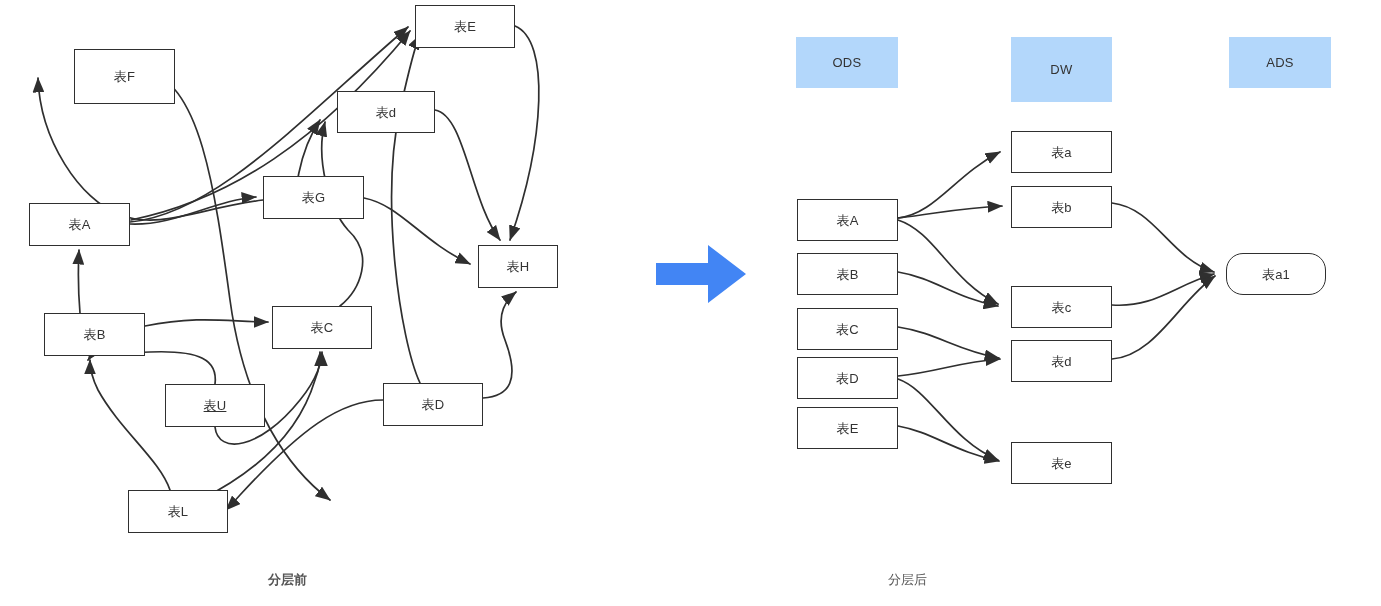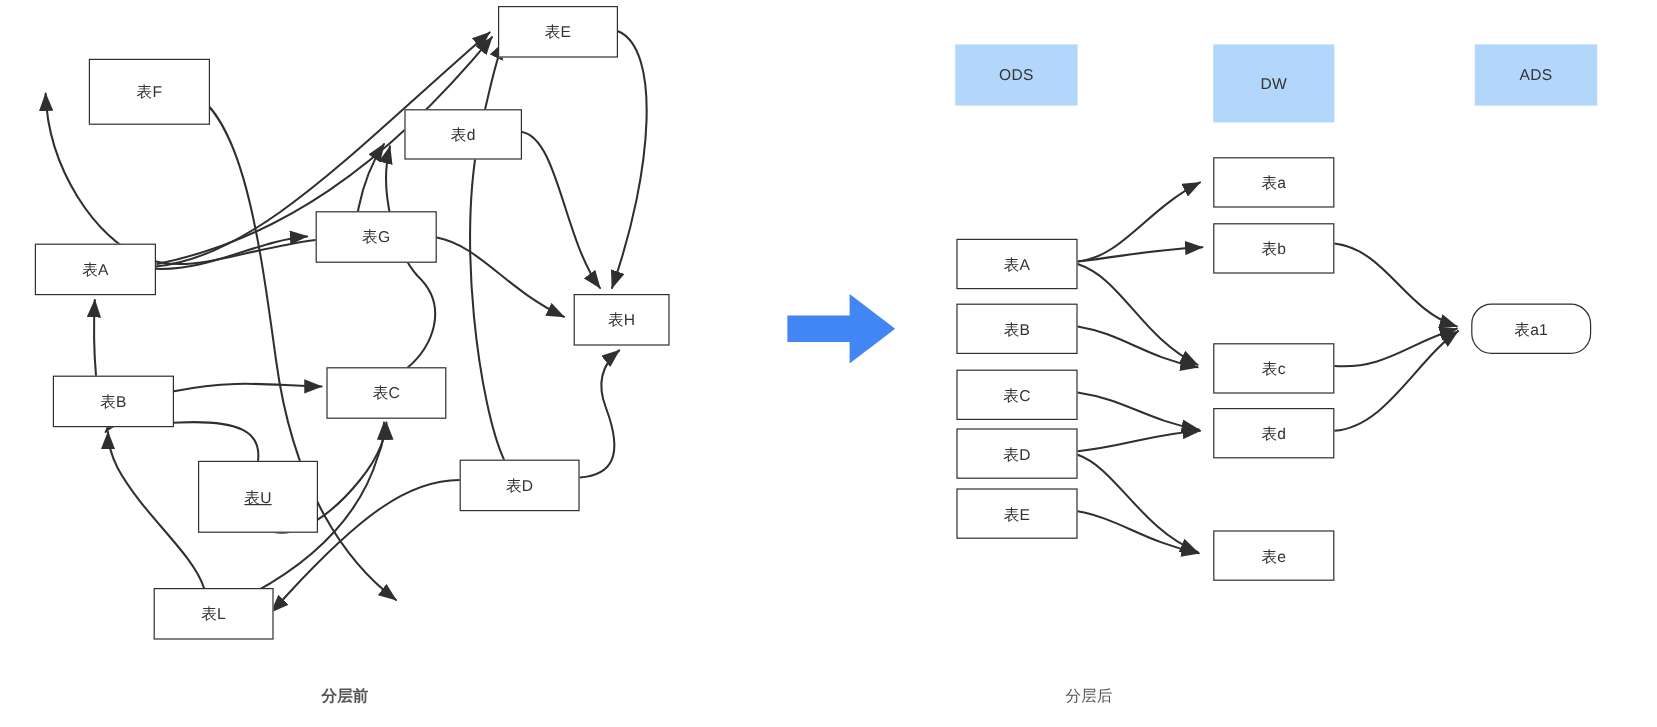--- a/index.html
+++ b/index.html
@@ -128,21 +128,21 @@
       </div>
       <div class="node" style="left: 478px; top: 245px; width: 80px; height: 43px; border-color: rgb(47, 47, 47);">
         <span>表H</span>
       </div>
       <div class="node" style="left: 272px; top: 306px; width: 100px; height: 43px; border-color: rgb(47, 47, 47);">
         <span>表C</span>
       </div>
       <div class="node" style="left: 44px; top: 313px; width: 101px; height: 43px; border-color: rgb(47, 47, 47);">
         <span>表B</span>
       </div>
-      <div class="node" style="left: 165px; top: 384px; width: 100px; height: 60px; border-color: rgb(47, 47, 47); text-decoration: underline;">
+      <div class="node" style="left: 165px; top: 384px; width: 100px; height: 43px; border-color: rgb(47, 47, 47); text-decoration: underline;">
         <span>表U</span>
       </div>
       <div class="node" style="left: 383px; top: 383px; width: 100px; height: 43px; border-color: rgb(47, 47, 47);">
         <span>表D</span>
       </div>
       <div class="node" style="left: 128px; top: 490px; width: 100px; height: 43px; border-color: rgb(47, 47, 47);">
         <span>表L</span>
       </div>
     </div>
   <div class="caption" style="left: 268px; top: 571px; font-weight: bold;">分层前</div>

